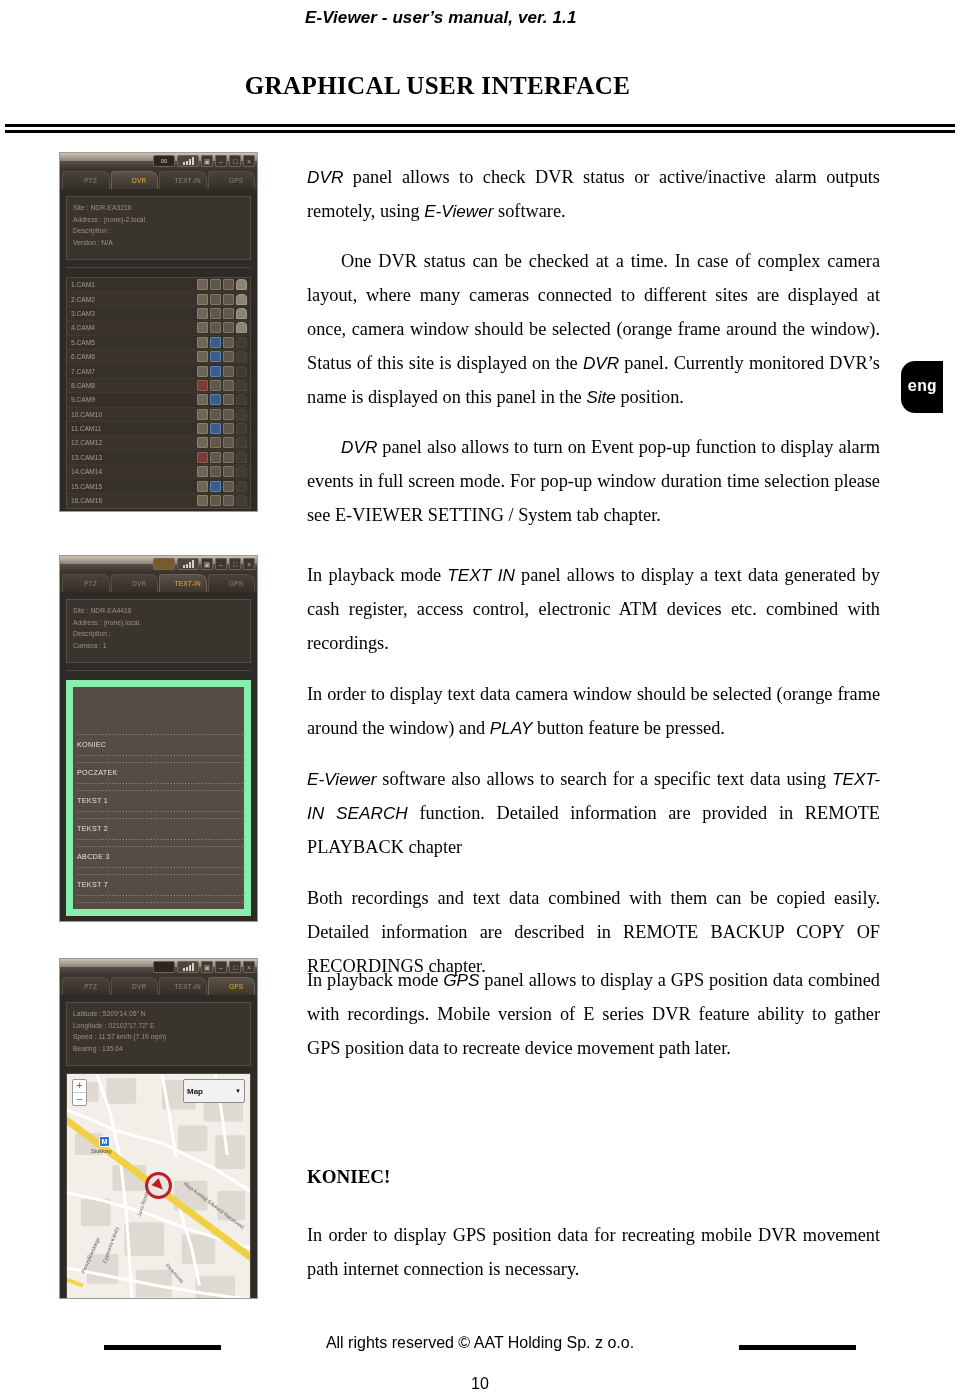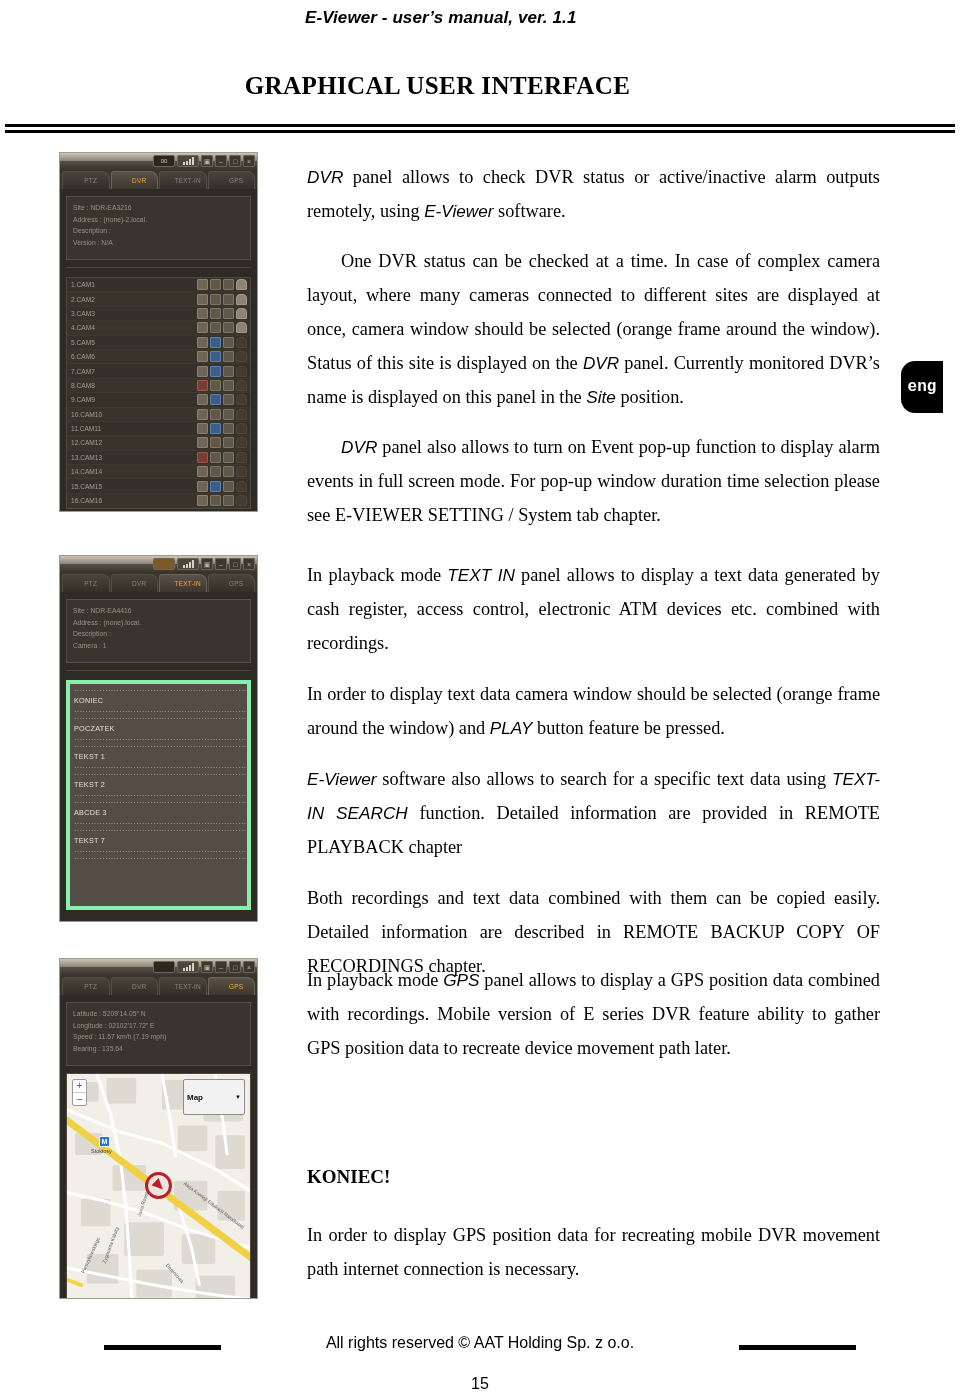--- a/index.html
+++ b/index.html
@@ -164,23 +164,24 @@
   .ic.rec.red{background:#7a3c33;border-color:#a4554a;}
   .ic.motion{background:#5f5749;border:1px solid #7e7564;}
   .ic.motion.blue{background:#3c5d88;border-color:#5a82b4;}
   .ic.vloss{background:#5f5749;border:1px solid #7e7564;}
   .ic.alarm{background:#8b8376;border:1px solid #a39a8b;border-radius:4px 4px 1px 1px;}
   .ic.alarm.off{background:#413b33;border-color:#4d463d;}
 
   
   .textarea-wrap{
     margin:9px 6px 0 6px;
-    border:4px solid #86efac;background:#554d45;
+    border:7px solid #86efac;background:#554d45;
     height:222px;position:relative;overflow:hidden;
     display:flex;
+    align-items:flex-end;
   }
   .textlist{flex:1;padding:3px 4px;}
   .textlist .dots{
     height:7px;line-height:7px;font-size:7px;color:#b9b0a3;
     overflow:hidden;white-space:nowrap;letter-spacing:.5px;
   }
   .textlist .entry{
     font-size:7.2px;color:#e6dfd3;line-height:14px;height:14px;
     letter-spacing:.3px;
   }
@@ -200,21 +201,21 @@
   .zoomctl div{
     height:12px;display:flex;align-items:center;justify-content:center;
     font-size:10px;color:#2b6cb0;line-height:1;
   }
   .zoomctl div:first-child{border-bottom:1px solid #c9c9c9;}
   .maptype{
     position:absolute;right:5px;top:5px;
     background:#f2f2f2;border:1px solid #8d8d8d;border-radius:2px;
     height:14px;min-width:54px;
     display:flex;align-items:center;justify-content:space-between;
-    padding:10px 3px;font-size:8px;font-weight:bold;color:#111;
+    padding:4px 3px;font-size:8px;font-weight:bold;color:#111;
   }
   .maptype .cv{font-size:6px;}
   .metro{
     position:absolute;width:9px;height:9px;background:#2f6fd0;
     color:#fff;font-size:7px;font-weight:bold;
     display:flex;align-items:center;justify-content:center;
     border:1px solid #fff;border-radius:1px;
   }
   .metro-lbl{position:absolute;font-size:5.5px;color:#444;}
   .posmark{
@@ -640,15 +641,15 @@
   </div>
 
   <div class="notice-title">KONIEC!</div>
   <div class="prose" id="block-notice">
     <p>In order to display GPS position data for recreating mobile DVR movement path internet connection is necessary.</p>
   </div>
 
   <div class="footer-rule-left"></div>
   <div class="footer-rule-right"></div>
   <div class="footer-text">All rights reserved © AAT Holding Sp. z o.o.</div>
-  <div class="page-num">15</div>
+  <div class="page-num">10</div>
 
 </div>
 
 </body></html>

